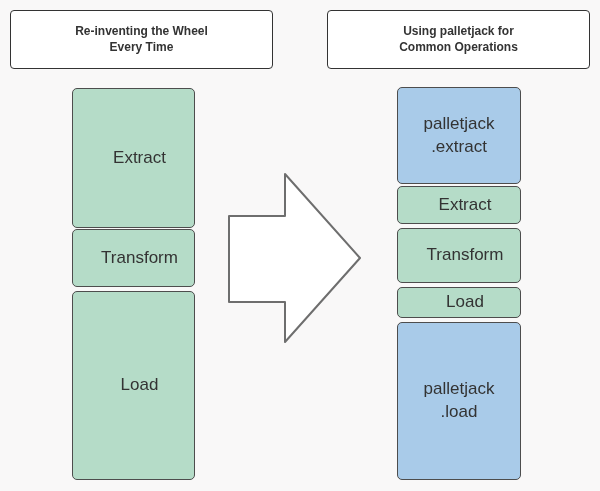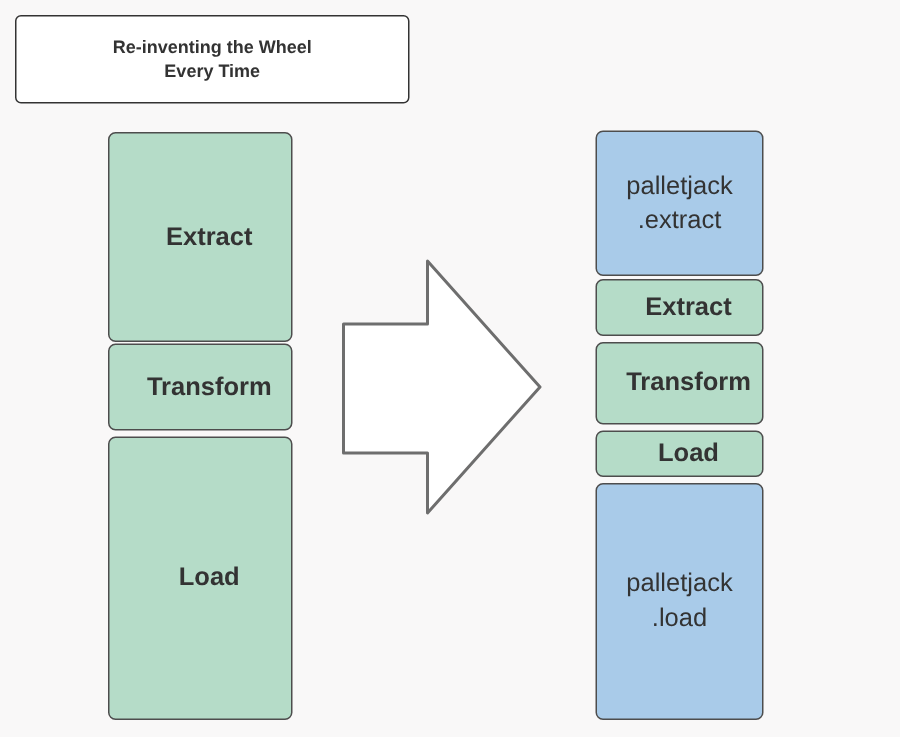--- a/index.html
+++ b/index.html
@@ -50,25 +50,25 @@
     border-radius: 5px;
     display: flex;
     align-items: center;
     justify-content: center;
     text-align: center;
     font-size: 17px;
     color: var(--text);
     white-space: pre-line;
     line-height: 1.35;
   }
-  .manual { background: var(--manual); font-weight: 700; padding-left: 12px; }
+  .manual { background: var(--manual); font-weight: 400; padding-left: 12px; }
   .pj     { background: var(--pj); font-weight: 400; }
 
   .col-left  { left: 72px;  width: 123px; }
-  .col-right { left: 397px; width: 112px; }
+  .col-right { left: 397px; width: 124px; }
 
   .l-extract   { top: 88px;  height: 140px; }
   .l-transform { top: 229px; height: 58px; }
   .l-load      { top: 291px; height: 189px; }
 
   .r-pj-extract { top: 87px;  height: 97px; }
   .r-extract    { top: 186px; height: 38px; }
   .r-transform  { top: 228px; height: 55px; }
   .r-load       { top: 287px; height: 31px; }
   .r-pj-load    { top: 322px; height: 158px; }
@@ -87,20 +87,22 @@
   }
 </style>
 </head>
 <body>
 
 <div class="canvas">
 
   <div class="title-box title-left">Re-inventing the Wheel
 Every Time</div>
 
+  <div class="title-box title-right">Using palletjack for
+Common Operations</div>
 
   <div class="step-box manual col-left l-extract">Extract</div>
   <div class="step-box manual col-left l-transform">Transform</div>
   <div class="step-box manual col-left l-load">Load</div>
 
   <svg class="arrow-layer" viewBox="0 0 600 491" xmlns="http://www.w3.org/2000/svg" aria-hidden="true">
     <polygon class="arrow-shape" points="229,216 285,216 285,174 360,258 285,342 285,302 229,302"></polygon>
   </svg>
 
   <div class="step-box pj col-right r-pj-extract">palletjack

